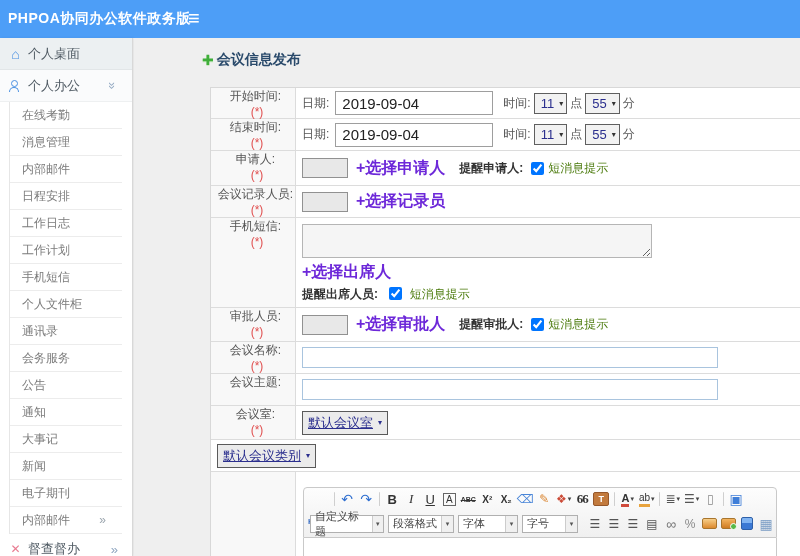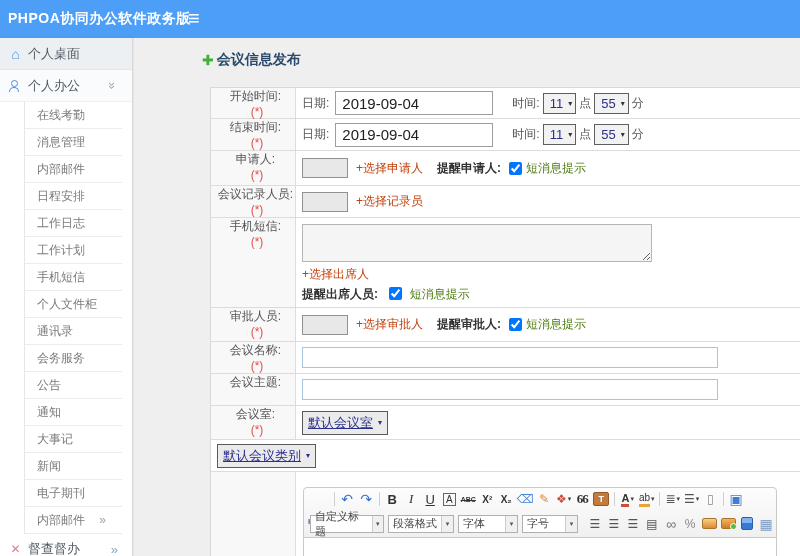--- a/index.html
+++ b/index.html
@@ -15,21 +15,21 @@
   .sidebar { position:absolute; left:0; top:38px; width:133px; bottom:0; background:#fff; border-right:1px solid #d8d8d8; box-shadow:1px 0 3px rgba(0,0,0,.06); }
   .side-top { height:32px; display:flex; align-items:center; padding-left:8px; font-size:13px; color:#4f5a63; cursor:pointer; }
   .side-top.desktop { background:#ecf0f2; border-bottom:1px solid #e2e6e8; }
   .side-top.office  { background:#fafbfc; border-bottom:1px solid #eef0f1; }
   .sicon { color:#4a90e2; font-size:14px; width:15px; text-align:center; margin-right:5px; }
   .usericon { width:12px; height:12px; position:relative; display:inline-block; margin-right:8px; }
   .usericon::before { content:''; position:absolute; top:0; left:3px; width:5px; height:5px; border:1.5px solid #4a90e2; border-radius:50%; }
   .usericon::after  { content:''; position:absolute; bottom:0; left:1px; width:8px; height:4px; border:1.5px solid #4a90e2; border-bottom:none; border-radius:6px 6px 0 0; }
   .chev { margin-left:auto; margin-right:14px; color:#8fa6c0; font-size:13px; }
   .chev.down { transform:rotate(90deg); margin-right:16px; }
-  .submenu { margin-left:24px; border-left:1px solid #e6e6e6; }
+  .submenu { margin-left:9px; border-left:1px solid #e6e6e6; }
   .subitem { height:27px; display:flex; align-items:center; padding-left:12px; margin-right:10px; border-bottom:1px solid #ececec; font-size:12px; color:#7b7b7b; cursor:pointer; }
   .subchev { margin-left:auto; margin-right:16px; color:#9aa4ad; font-size:12px; }
   .side-top.bottom { background:#fff; height:30px; }
   .sicon.pink { color:#e87a90; font-size:12px; font-weight:bold; }
 
   
   .content { position:absolute; left:134px; top:38px; right:0; bottom:0; background:#efefef; overflow:hidden; }
   .page-title { position:absolute; left:68px; top:13px; font-size:14px; font-weight:bold; color:#2a4a6b; display:flex; align-items:center; }
   .plus { color:#3fae3a; font-size:14px; margin-right:3px; text-shadow:0 1px 0 #c8eac0; }
 
@@ -43,23 +43,23 @@
   .r1{height:31px}.r2{height:32px}.r3{height:35px}.r4{height:32px}.r5{height:90px}
   .r6{height:34px}.r7{height:32px}.r8{height:32px}.r9{height:34px}.r10{height:32px}
   .r11{height:200px; border-bottom:none;}
   .r11 .ffield { align-items:flex-start; }
 
   .date-input { width:158px; height:24px; border:1px solid #9e9e9e; font-size:15px; color:#222; padding-left:6px; margin-left:6px; font-family:"Liberation Sans","DejaVu Sans",sans-serif; }
   .tsel { display:inline-flex; align-items:center; border:1px solid #5f5f5f; background:#f2f2f2; height:21px; padding:0 3px; margin:0 3px; cursor:pointer; }
   .tsel .tval { color:#2b2f8e; font-size:13px; padding:0 3px; }
   .tsel .tarr { font-size:8px; color:#333; margin-left:2px; }
   .unit { color:#555; }
-  .tlabel { margin-left:19px; }
+  .tlabel { margin-left:10px; }
   .gray-input { width:46px; height:20px; background:#e8e8e8; border:1px solid #919191; margin-right:8px; }
-  a.plink { color:#c2410c; text-decoration:none; font-size:12px; cursor:pointer; }
+  a.plink { color:#6d28d9; text-decoration:none; font-size:16px; cursor:pointer;font-weight:bold; }
   .remind { font-weight:bold; color:#333; margin-left:14px; }
   .cbx { margin:0 4px 0 8px; vertical-align:-2px; }
   .cbxlab { color:#4d7c0f; }
   .big-ta { width:350px; height:50px; background:#f5f5f5; border:1px solid #b5b5b5; resize:both; margin-top:2px; }
   .ta-link { margin-top:4px; }
   .ta-remind { margin:3px 0 4px 0; font-size:12px; }
   .ta-remind b { color:#333; }
   .long-input { width:416px; height:21px; border:1px solid #a9c4de; padding-left:4px; font-size:12px; }
   .nsel { display:inline-flex; align-items:center; border:1px solid #5a5a5a; background:#ebebeb; height:24px; padding:0 5px; cursor:pointer;text-align:right; }
   .nsel .nval { color:#2b2f8e; font-size:13px; text-decoration:underline; padding-right:5px; }

